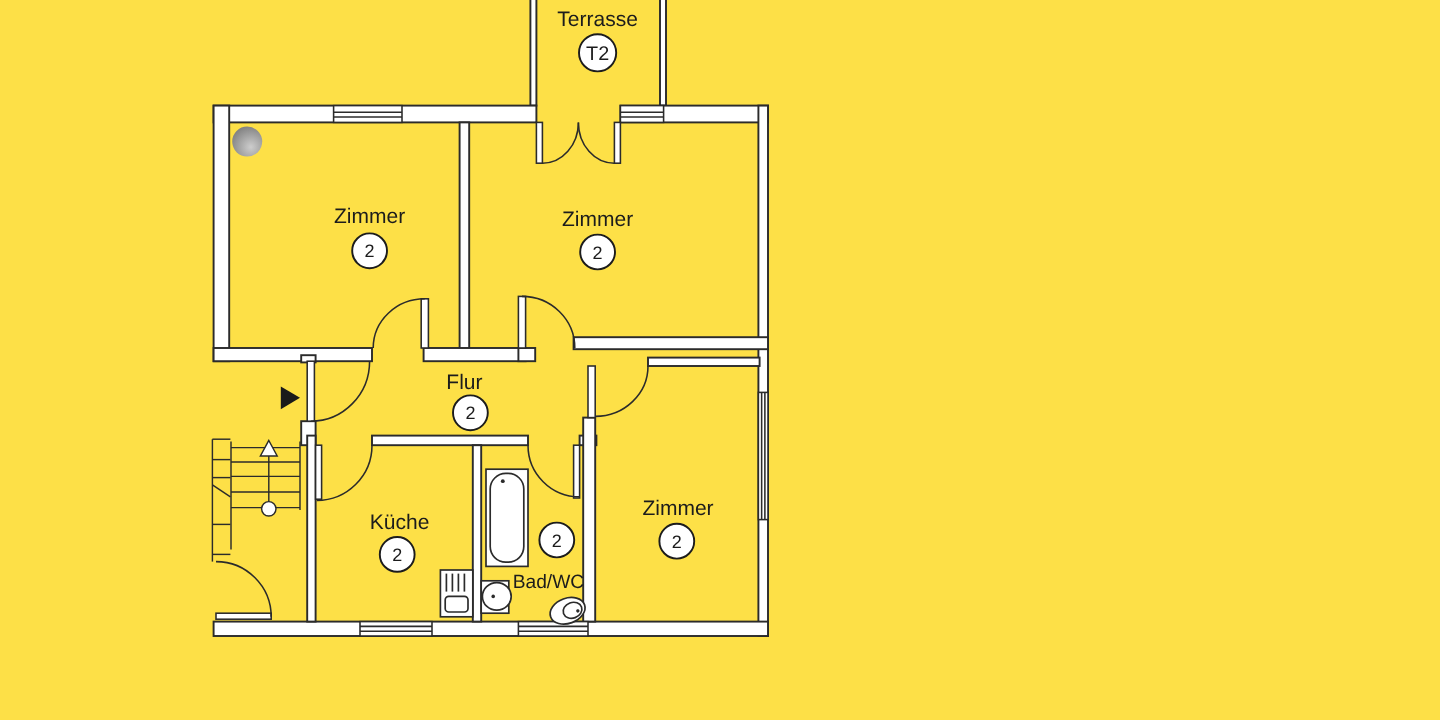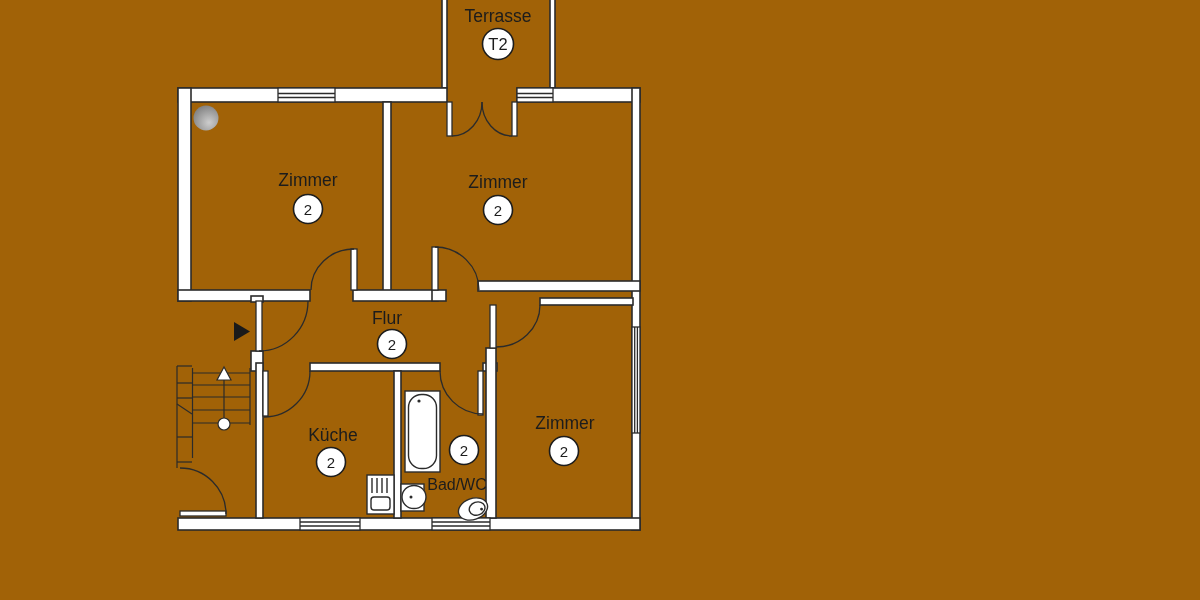--- a/index.html
+++ b/index.html
@@ -1,16 +1,16 @@
 <!DOCTYPE html>
 <html><head>
 <meta charset="utf-8">
 <style>
   html,body{margin:0;padding:0;background:#ffffff;}
-  .stage{position:relative;width:1200px;height:600px;background:#a16207;overflow:hidden;
+  .stage{position:relative;width:1200px;height:600px;background:#fde047;overflow:hidden;
          font-family:"Liberation Sans", sans-serif;}
   svg{position:absolute;left:0;top:0;}
   .room-label{font-size:17.5px;fill:#1c1c1c;}
   .room-label-small{font-size:16px;fill:#1c1c1c;}
   .num-label{font-size:15px;fill:#1c1c1c;}
   .t2-label{font-size:16.5px;fill:#1c1c1c;}
   text{text-anchor:middle;}
 </style>
 </head>
 <body>

